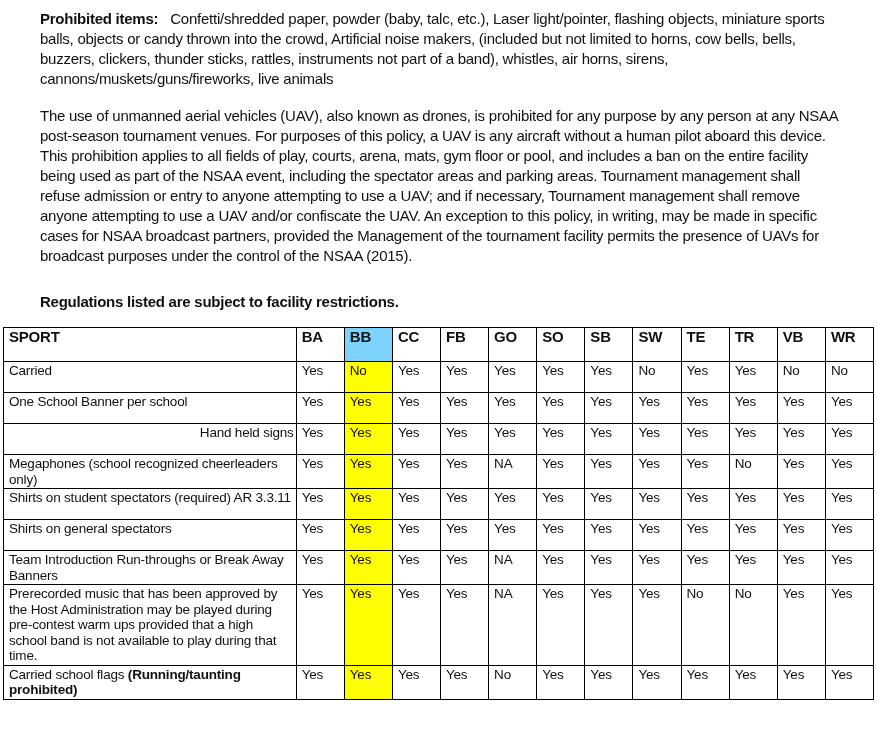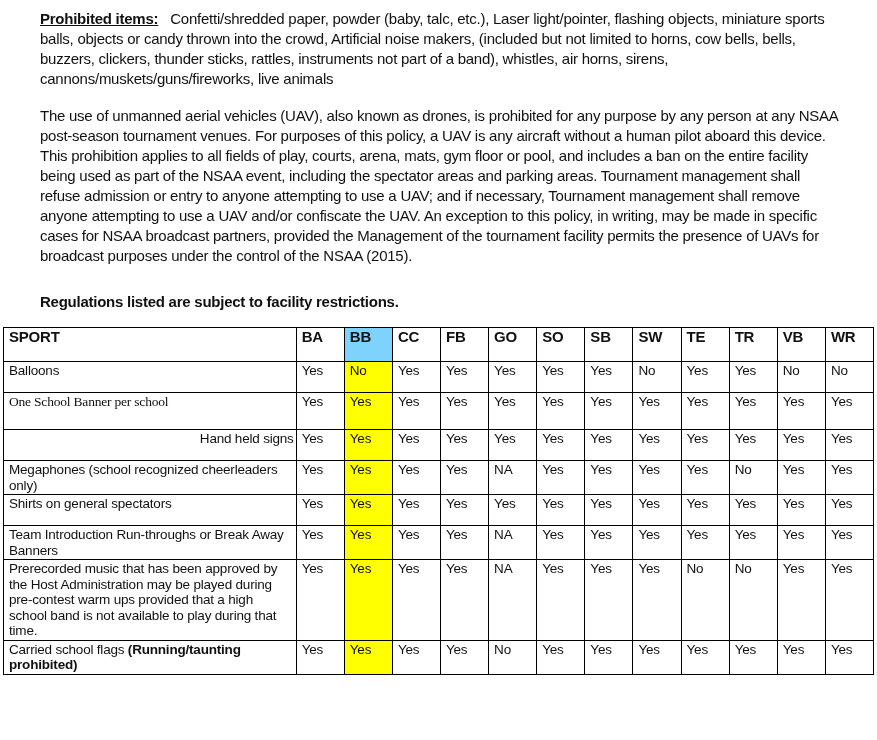--- a/index.html
+++ b/index.html
@@ -14,21 +14,21 @@
   .doc {
     padding: 9px 37px 0 40px;
   }
   .para {
     font-size: 15px;
     line-height: 20px;
     letter-spacing: -0.25px;
     margin: 0;
     width: 800px;
   }
-  .para .label-bold { font-weight: bold; text-decoration: underline; }
+  .para .label-bold { font-weight: bold; }
   .para .after-label { margin-left: 12px; margin-top: 34px; }
   .para-uav { margin-top: 17px; }
   .note {
     margin-top: 27px;
     text-align: left;
     font-weight: bold;
     font-size: 15px;
     letter-spacing: -0.25px;
     width: 800px;
   }
@@ -95,36 +95,36 @@
           <th>SB</th>
           <th>SW</th>
           <th>TE</th>
           <th>TR</th>
           <th>VB</th>
           <th>WR</th>
         </tr>
     </thead>
     <tbody id="reg-body">
         <tr>
-          <td style="height: 31px;">Balloons</td>
+          <td style="height: 31px;">Carried</td>
           <td>Yes</td>
           <td style="background: rgb(255, 255, 0);">No</td>
           <td>Yes</td>
           <td>Yes</td>
           <td>Yes</td>
           <td>Yes</td>
           <td>Yes</td>
           <td>No</td>
           <td>Yes</td>
           <td>Yes</td>
           <td>No</td>
           <td>No</td>
         </tr>
         <tr>
-          <td style="height: 37px; font-family: Liberation Serif, serif;">One School Banner per school</td>
+          <td style="height: 31px;">One School Banner per school</td>
           <td>Yes</td>
           <td style="background: rgb(255, 255, 0);">Yes</td>
           <td>Yes</td>
           <td>Yes</td>
           <td>Yes</td>
           <td>Yes</td>
           <td>Yes</td>
           <td>Yes</td>
           <td>Yes</td>
           <td>Yes</td>
@@ -151,20 +151,35 @@
           <td>Yes</td>
           <td style="background: rgb(255, 255, 0);">Yes</td>
           <td>Yes</td>
           <td>Yes</td>
           <td>NA</td>
           <td>Yes</td>
           <td>Yes</td>
           <td>Yes</td>
           <td>Yes</td>
           <td>No</td>
+          <td>Yes</td>
+          <td>Yes</td>
+        </tr>
+        <tr>
+          <td style="height: 31px;">Shirts on student spectators (required) AR 3.3.11</td>
+          <td>Yes</td>
+          <td style="background: rgb(255, 255, 0);">Yes</td>
+          <td>Yes</td>
+          <td>Yes</td>
+          <td>Yes</td>
+          <td>Yes</td>
+          <td>Yes</td>
+          <td>Yes</td>
+          <td>Yes</td>
+          <td>Yes</td>
           <td>Yes</td>
           <td>Yes</td>
         </tr>
         <tr>
           <td style="height: 31px;">Shirts on general spectators</td>
           <td>Yes</td>
           <td style="background: rgb(255, 255, 0);">Yes</td>
           <td>Yes</td>
           <td>Yes</td>
           <td>Yes</td>

